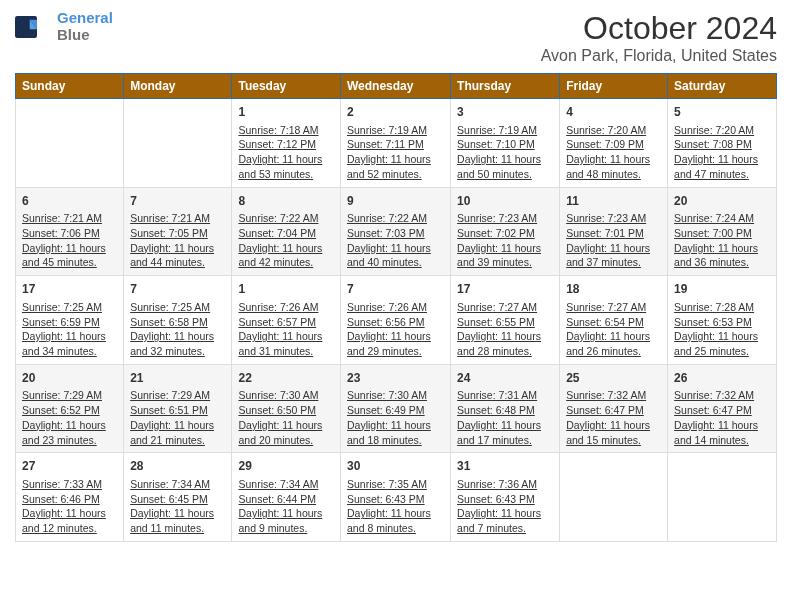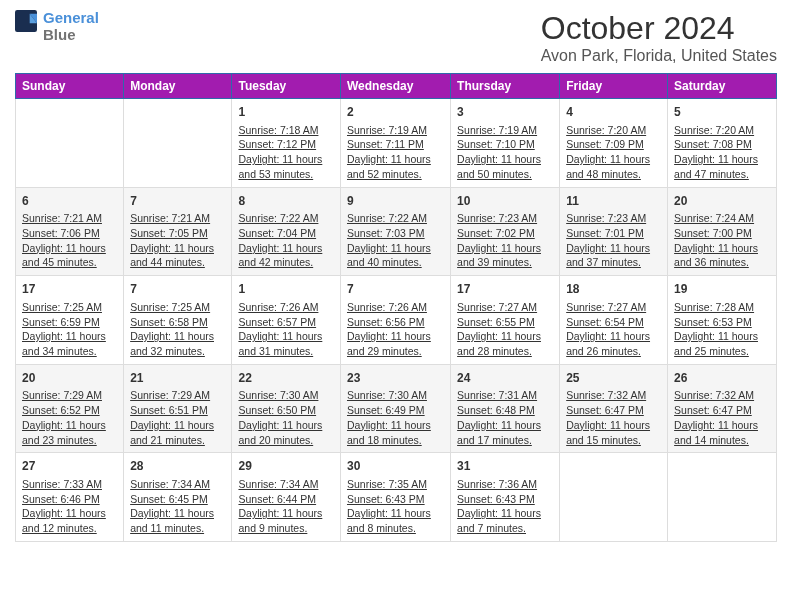--- a/index.html
+++ b/index.html
@@ -17,54 +17,55 @@
       padding: 10px 15px 10px 15px;
     }
     .header {
       display: flex;
       justify-content: space-between;
       align-items: flex-start;
       margin-bottom: 8px;
     }
     .logo {
       display: flex;
-      gap: 6px;
+      align-items: center;
+      gap: 20px;
     }
     .logo-text {
       font-size: 15px;
       font-weight: bold;
       color: #1a1a2e;
       line-height: 1.1;
     }
     .logo-text span {
       color: #4a90d9;
     }
     .logo-icon {
       width: 22px;
       height: 22px;
     }
     .title-block {
-      text-align: left;
+      text-align: right;
     }
     .month-title {
       font-size: 32px;
       color: #333;
       font-weight: 300;
     }
     .location {
       font-size: 16px;
       color: #555;
     }
     .calendar {
       width: 100%;
       border-collapse: collapse;
       font-size: 11px;
     }
     .calendar thead th {
-      background: #a21caf;
+      background: #a16207;
       color: #fff;
       text-align: left;
       padding: 5px 6px;
       font-size: 12px;
       font-weight: bold;
       border: 1px solid #2e6aaa;
       margin-left: 48px;
     }
     .calendar tbody tr {
       border-bottom: 1px solid #ddd;

